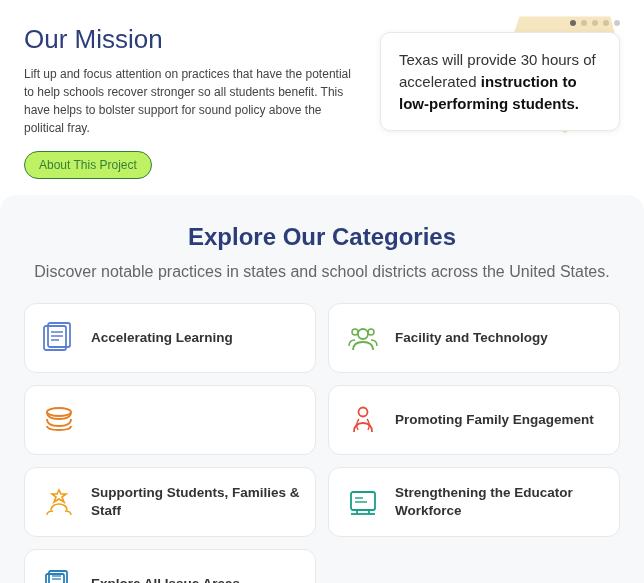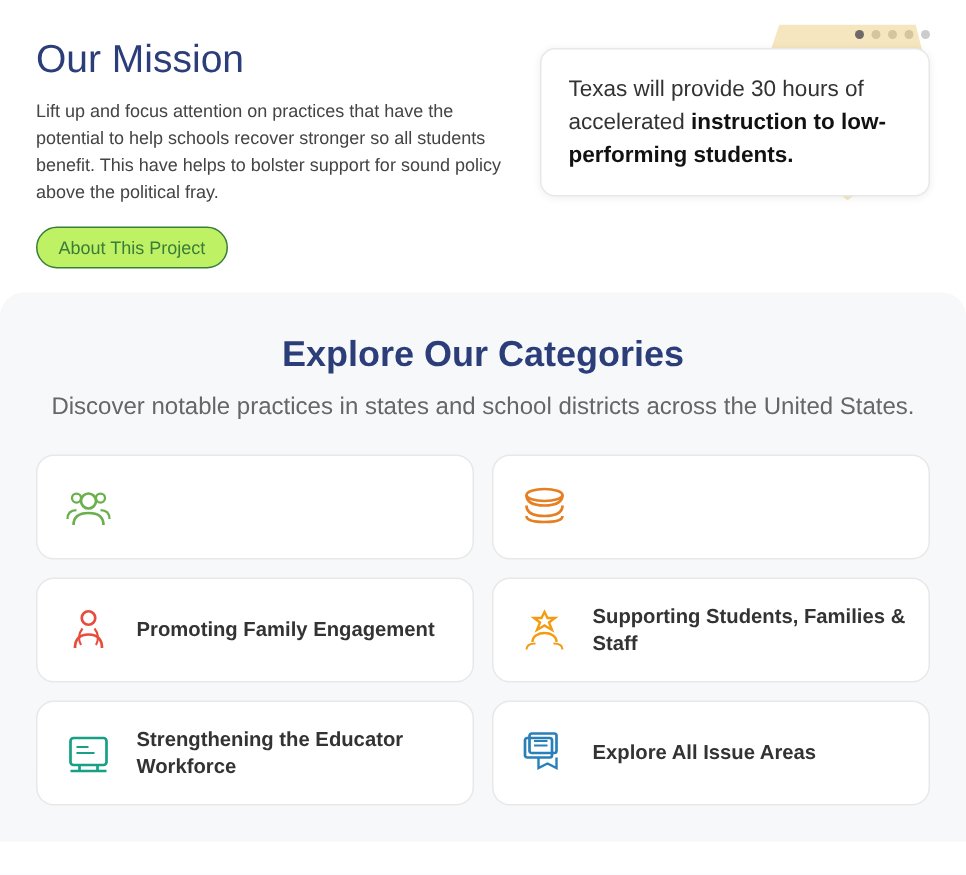--- a/index.html
+++ b/index.html
@@ -47,21 +47,21 @@
       color: #3a7d3a;
       background: #bef264;
       border-radius: 20px;
       padding: 6px 14px;
       font-size: 12px;
       cursor: pointer;
       font-weight: 400;
     }
 
     .mission-right {
-      width: 260px;
+      width: 240px;
       flex-shrink: 0;
       position: relative;
     }
 
     .texas-bg {
       position: absolute;
       right: -10px;
       top: -10px;
       width: 130px;
       height: 130px;
@@ -192,32 +192,45 @@
     </div>
   </div>
 </div>
 
 <div class="categories-section">
   <h2 class="categories-title">Explore Our Categories</h2>
   <p class="categories-subtitle">Discover notable practices in states and school districts across the United States.</p>
 
   <div class="categories-grid">
 
+    <div class="category-card">
+      <div class="category-icon">
+        <svg viewBox="0 0 36 36" fill="none" xmlns="http://www.w3.org/2000/svg">
+          <rect x="3" y="6" width="22" height="24" rx="2" stroke="#5b7fd4" stroke-width="1.8" fill="none"></rect>
+          <rect x="7" y="3" width="22" height="24" rx="2" stroke="#5b7fd4" stroke-width="1.8" fill="none"></rect>
+          <line x1="10" y1="12" x2="22" y2="12" stroke="#5b7fd4" stroke-width="1.5"></line>
+          <line x1="10" y1="16" x2="22" y2="16" stroke="#5b7fd4" stroke-width="1.5"></line>
+          <line x1="10" y1="20" x2="18" y2="20" stroke="#5b7fd4" stroke-width="1.5"></line>
+        </svg>
+      </div>
+      <span class="category-label">Accelerating Learning</span>
+    </div>
 
     <div class="category-card">
       <div class="category-icon">
         <svg viewBox="0 0 36 36" fill="none" xmlns="http://www.w3.org/2000/svg">
           <circle cx="18" cy="14" r="5" stroke="#6ab04c" stroke-width="1.8" fill="none"></circle>
           <path d="M8 30 Q8 22 18 22 Q28 22 28 30" stroke="#6ab04c" stroke-width="1.8" fill="none"></path>
           <circle cx="10" cy="12" r="3" stroke="#6ab04c" stroke-width="1.5" fill="none"></circle>
           <path d="M4 26 Q4 20 10 20" stroke="#6ab04c" stroke-width="1.5" fill="none"></path>
           <circle cx="26" cy="12" r="3" stroke="#6ab04c" stroke-width="1.5" fill="none"></circle>
           <path d="M32 26 Q32 20 26 20" stroke="#6ab04c" stroke-width="1.5" fill="none"></path>
         </svg>
       </div>
+      <span class="category-label">Facility and Technology</span>
     </div>
 
     <div class="category-card">
       <div class="category-icon">
         <svg viewBox="0 0 36 36" fill="none" xmlns="http://www.w3.org/2000/svg">
           <ellipse cx="18" cy="10" rx="12" ry="4" stroke="#e67e22" stroke-width="1.8" fill="none"></ellipse>
           <path d="M6 10 Q6 17 18 17 Q30 17 30 10" stroke="#e67e22" stroke-width="1.8" fill="none"></path>
           <path d="M6 17 Q6 24 18 24 Q30 24 30 17" stroke="#e67e22" stroke-width="1.8" fill="none"></path>
           <path d="M6 24 Q6 28 18 28 Q30 28 30 24" stroke="#e67e22" stroke-width="1.8" fill="none"></path>
         </svg>

